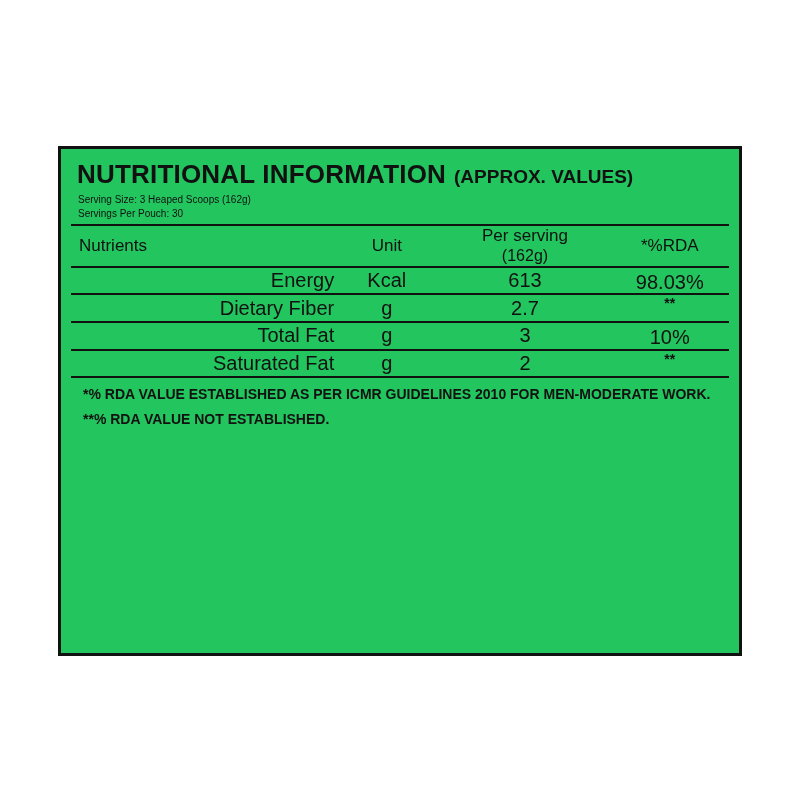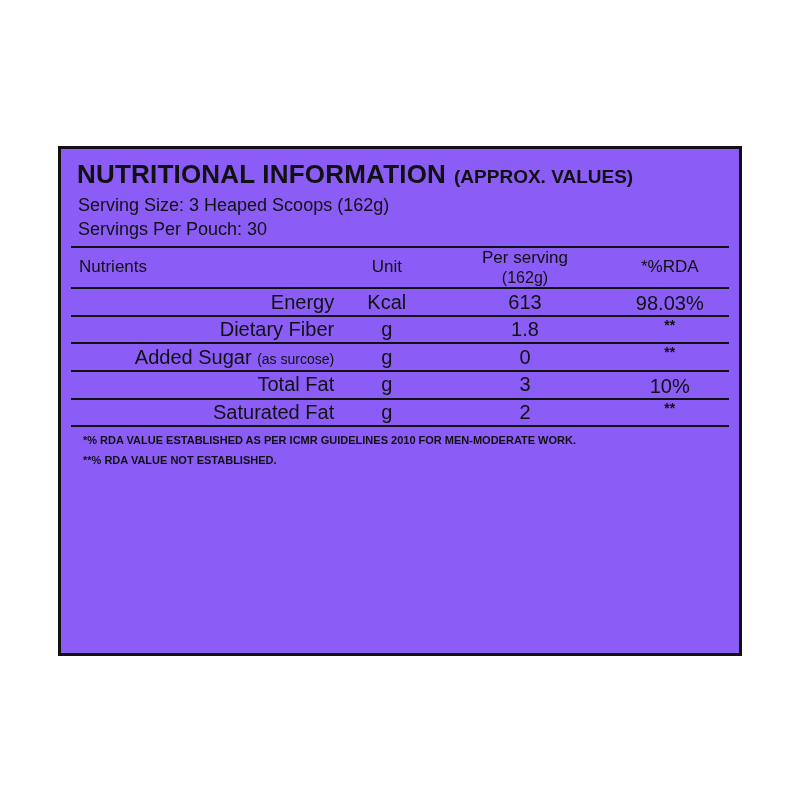--- a/index.html
+++ b/index.html
@@ -18,21 +18,21 @@
     background: #ffffff;
   }
 
   .panel {
     position: absolute;
     left: 58px;
     top: 146px;
     width: 684px;
     height: 510px;
     border: 3px solid #111111;
-    background: #8b5cf6;
+    background: #22c55e;
     box-sizing: border-box;
   }
 
   .inner {
     position: absolute;
     left: 10px;
     top: 8px;
     right: 10px;
     bottom: 8px;
   }
@@ -56,21 +56,21 @@
     font-size: 19px;
     font-weight: bold;
     color: #111111;
     white-space: nowrap;
     text-align: right;
   }
 
   
   .serving-line {
     padding-left: 7px;
-    font-size: 18px;
+    font-size: 10px;
     color: #111111;
     line-height: 1.35;
   }
   .serving-block {
     margin-top: 3px;
     margin-bottom: 4px;
   }
 
   
   table.nutri {
@@ -126,21 +126,21 @@
     vertical-align: super;
   }
 
   
   .footnotes {
     border-top: 2px solid #111111;
     margin-top: 0;
     padding-top: 6px;
   }
   .footnote {
-    font-size: 11px;
+    font-size: 14px;
     font-weight: bold;
     color: #111111;
     padding-left: 12px;
     line-height: 1.45;
   }
   .footnote + .footnote {
     margin-top: 4px;
   }
 </style>
 </head>
@@ -181,27 +181,21 @@
         <tbody>
           <tr>
             <td class="row-cell name"><span>Energy</span> <span class="name-note"></span></td>
             <td class="row-cell">Kcal</td>
             <td class="row-cell">613</td>
             <td class="row-cell"><span>98.03%</span><span class="rda-stars"></span></td>
           </tr>
           <tr>
             <td class="row-cell name"><span>Dietary Fiber</span> <span class="name-note"></span></td>
             <td class="row-cell">g</td>
-            <td class="row-cell">1.8</td>
-            <td class="row-cell"><span></span><span class="rda-stars">**</span></td>
-          </tr>
-          <tr>
-            <td class="row-cell name"><span>Added Sugar</span> <span class="name-note">(as surcose)</span></td>
-            <td class="row-cell">g</td>
-            <td class="row-cell">0</td>
+            <td class="row-cell">2.7</td>
             <td class="row-cell"><span></span><span class="rda-stars">**</span></td>
           </tr>
           <tr>
             <td class="row-cell name"><span>Total Fat</span> <span class="name-note"></span></td>
             <td class="row-cell">g</td>
             <td class="row-cell">3</td>
             <td class="row-cell"><span>10%</span><span class="rda-stars"></span></td>
           </tr>
           <tr>
             <td class="row-cell name"><span>Saturated Fat</span> <span class="name-note"></span></td>

